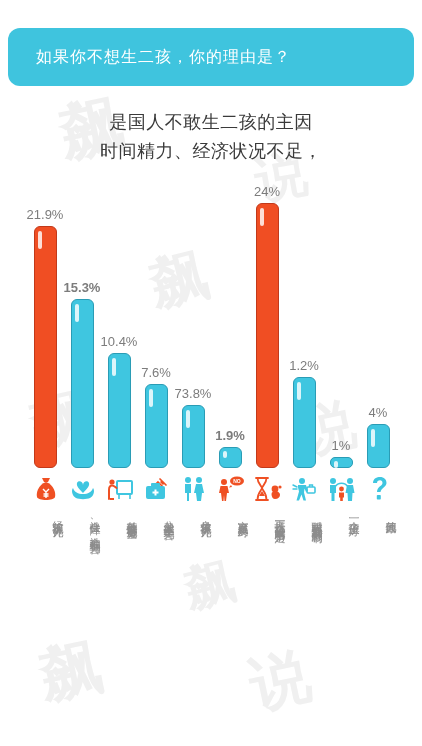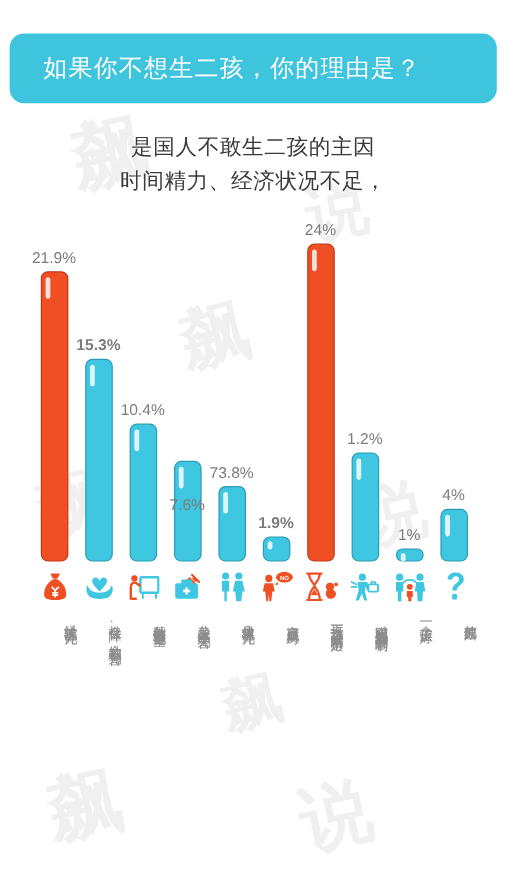--- a/index.html
+++ b/index.html
@@ -34,21 +34,21 @@
     left: 8px; top: 28px;
     width: 406px; height: 58px;
     background: #3fc4de;
     border-radius: 12px;
   }
   #header-title {
     position: absolute;
     left: 28px; top: 50%;
     transform: translateY(-50%);
     color: #ffffff;
-    font-size: 20px;
+    font-size: 16px;
     letter-spacing: 1px;
     white-space: nowrap;
   }
 
   
   #chart-title {
     position: absolute;
     left: 0; top: 108px;
     width: 422px;
     text-align: center;
@@ -195,21 +195,21 @@
         <path d="M5 8.5 C2.5 8.5 2 11 2 13 l0 9 M5 8.5 C7 8.5 8 10 9.5 11" stroke="#ef5023" stroke-width="2" fill="none" stroke-linecap="round"></path>
         <path d="M3 22 h4" stroke="#ef5023" stroke-width="2"></path>
       </svg>
       </div>
       <div class="cat-label" style="left: 101px;">基础教育设施不健全</div>
       <div class="bar-wrap" style="left: 138px; top: 384px; height: 84px;">
         <div class="bar" style="height: 84px;">
           <div class="gloss"></div>
         </div>
       </div>
-      <div class="val" style="left: 126px; top: 365px; margin-top: 48px;">7.6%</div>
+      <div class="val" style="left: 126px; top: 365px;">7.6%</div>
       <div class="icon-cell" style="left: 138px;">
         <svg width="26" height="24" viewBox="0 0 26 24">
         <path d="M16 2 l6 6 M17 5 l2 2 M14 5 l4 4 l-2.5 2.5 l-4 -4 Z" stroke="#ef5023" stroke-width="1.7" fill="none" stroke-linecap="round"></path>
         <rect x="2" y="9" width="19" height="13" rx="2" fill="#3fc6e0"></rect>
         <rect x="7" y="6" width="9" height="3.5" rx="1" fill="#3fc6e0"></rect>
         <path d="M11.5 12.5 v6 M8.5 15.5 h6" stroke="#fff" stroke-width="2"></path>
       </svg>
       </div>
       <div class="cat-label" style="left: 138px;">公共卫生体系不完善</div>
       <div class="bar-wrap" style="left: 175px; top: 405px; height: 63px;">

